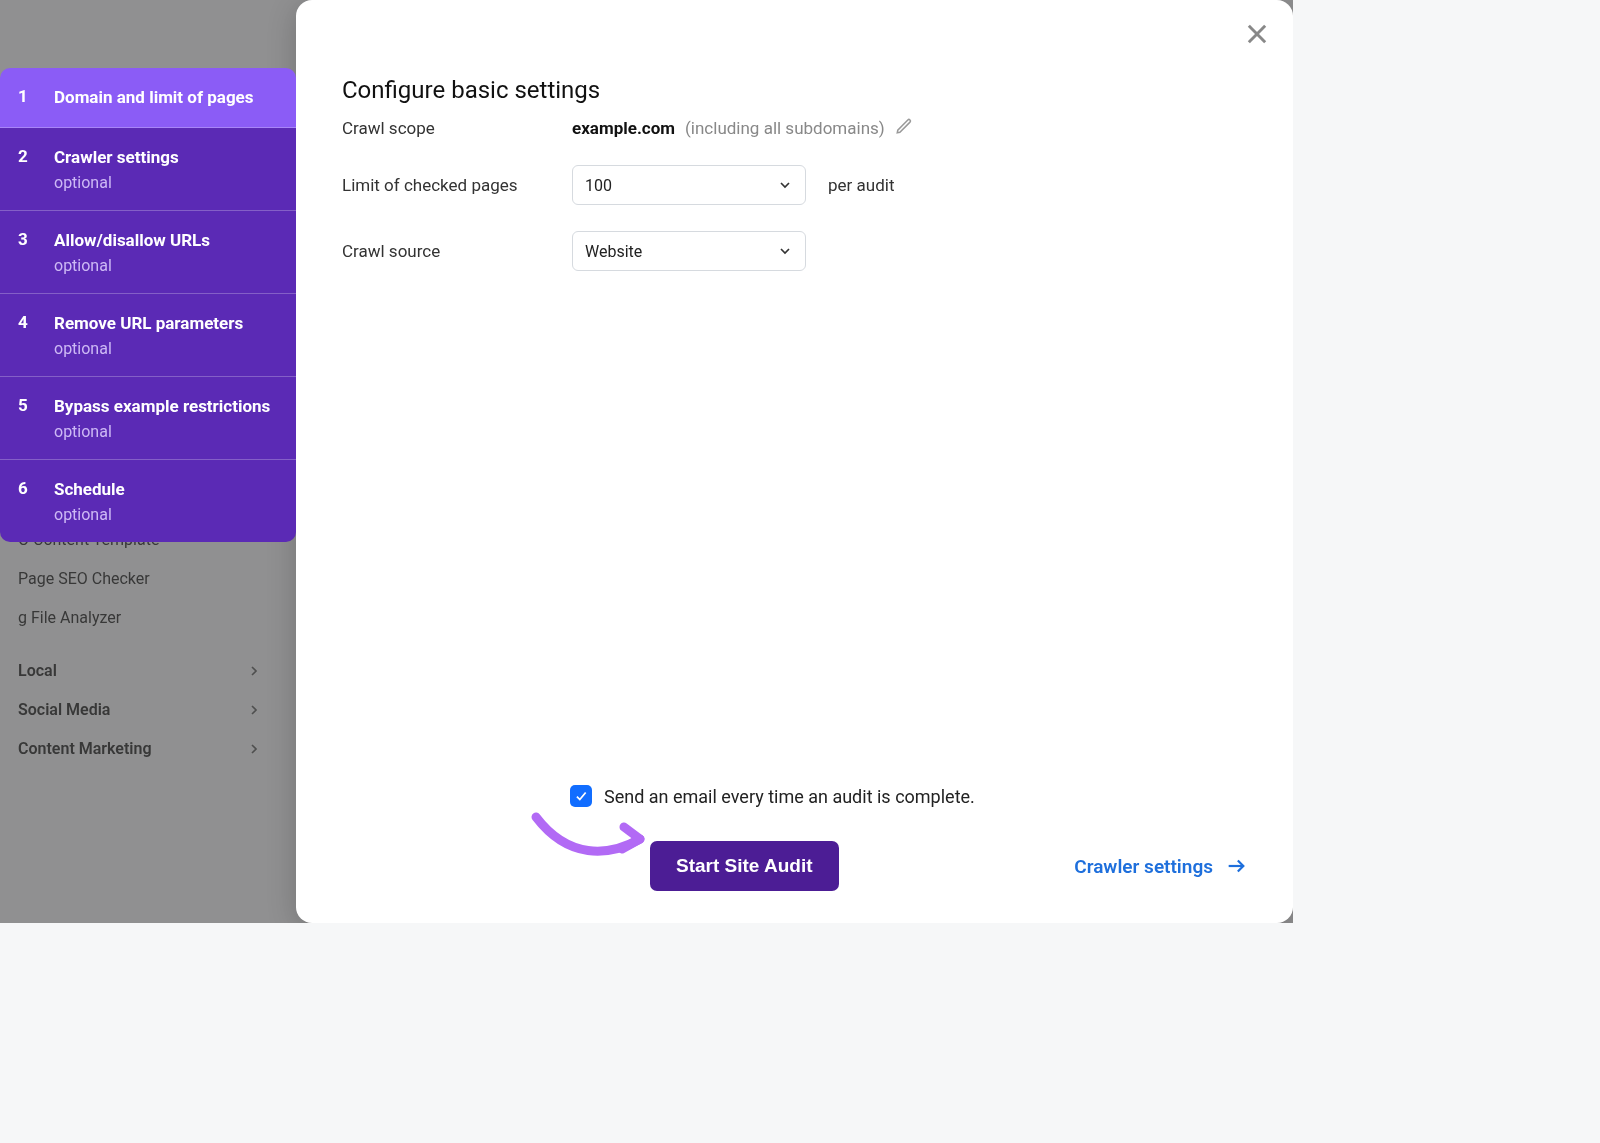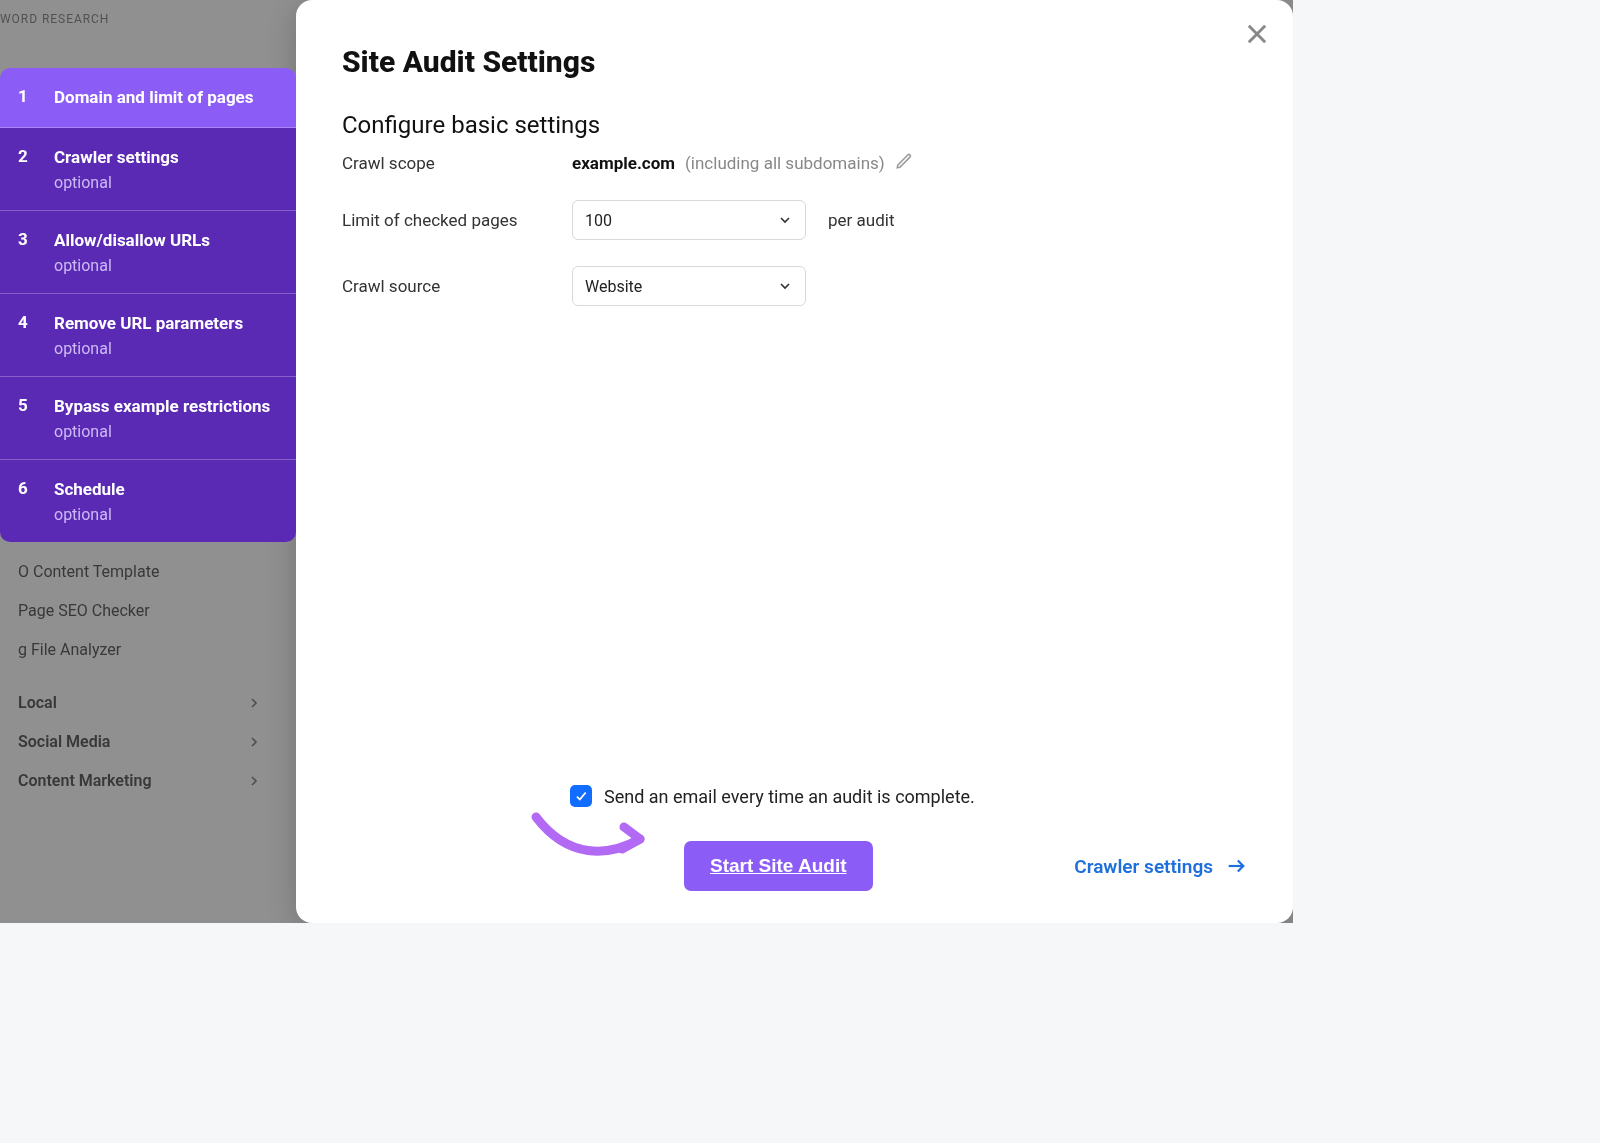--- a/index.html
+++ b/index.html
@@ -112,36 +112,34 @@
   .email-row { display:flex; align-items:center; gap:12px; justify-content:flex-start; margin-left:228px; margin-bottom:34px; }
   .checkbox {
     width:22px; height:22px; border-radius:5px; background:#116dff;
     display:flex; align-items:center; justify-content:center;
   }
   .checkbox svg { width:14px; height:14px; stroke:#fff; stroke-width:3; fill:none; }
   .email-label { font-size:18px; color:#222; }
   .actions { display:flex; align-items:center; justify-content:space-between; margin-left:228px;}
   .arrow-annot { position:absolute; left:528px; bottom:50px; z-index:30; }
   .btn-start {
-    background:#8b5cf6; color:#fff; font-weight:700; font-size:19px;
+    background:#4c1d95; color:#fff; font-weight:700; font-size:19px;
     border:none; border-radius:7px; padding:14px 26px; cursor:pointer;
-    margin-left: 114px;
-    text-decoration: underline;
+    margin-left: 80px;
   }
   .link-next {
     display:flex; align-items:center; gap:12px; color:#1e6fdc; font-weight:600;
     font-size:19px; cursor:pointer;
   }
   .link-next svg { width:22px; height:22px; stroke:#1e6fdc; stroke-width:2.4; fill:none; }
 </style>
 </head>
 <body>
 
 <div class="bg-nav">
-  <div class="bg-subhead">WORD RESEARCH</div>
   <div style="height:520px"></div>
   <div class="bg-item">
       <span>O Content Template</span>
     </div>
   <div class="bg-item">
       <span>Page SEO Checker</span>
     </div>
   <div class="bg-item">
       <span>g File Analyzer</span>
     </div>
@@ -171,21 +169,20 @@
 <div class="modal">
 
   <div class="panel">
     <div class="close-x">
       <svg viewBox="0 0 24 24" fill="none" stroke="currentColor" stroke-width="2.5">
           <line x1="5" y1="5" x2="19" y2="19"></line>
           <line x1="19" y1="5" x2="5" y2="19"></line>
         </svg>
     </div>
 
-    <h1 class="panel-title">Site Audit Settings</h1>
     <h2 class="section-title">Configure basic settings</h2>
 
     <div class="form">
       <div class="row">
         <div class="row-label">Crawl scope</div>
         <div class="row-value">
           <span class="scope-domain">example.com</span>
           <span class="scope-note">(including all subdomains)</span>
           <span class="pencil-icon">
             <svg viewBox="0 0 24 24" fill="none" stroke="currentColor" stroke-width="2">

